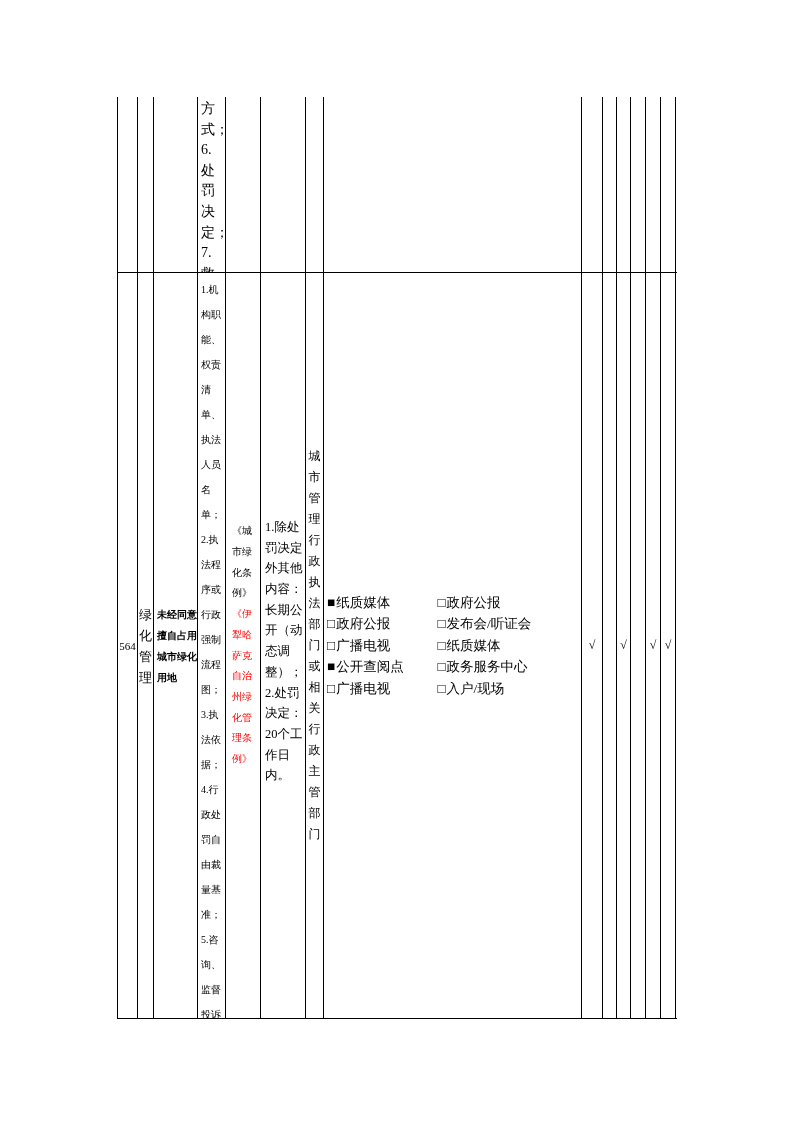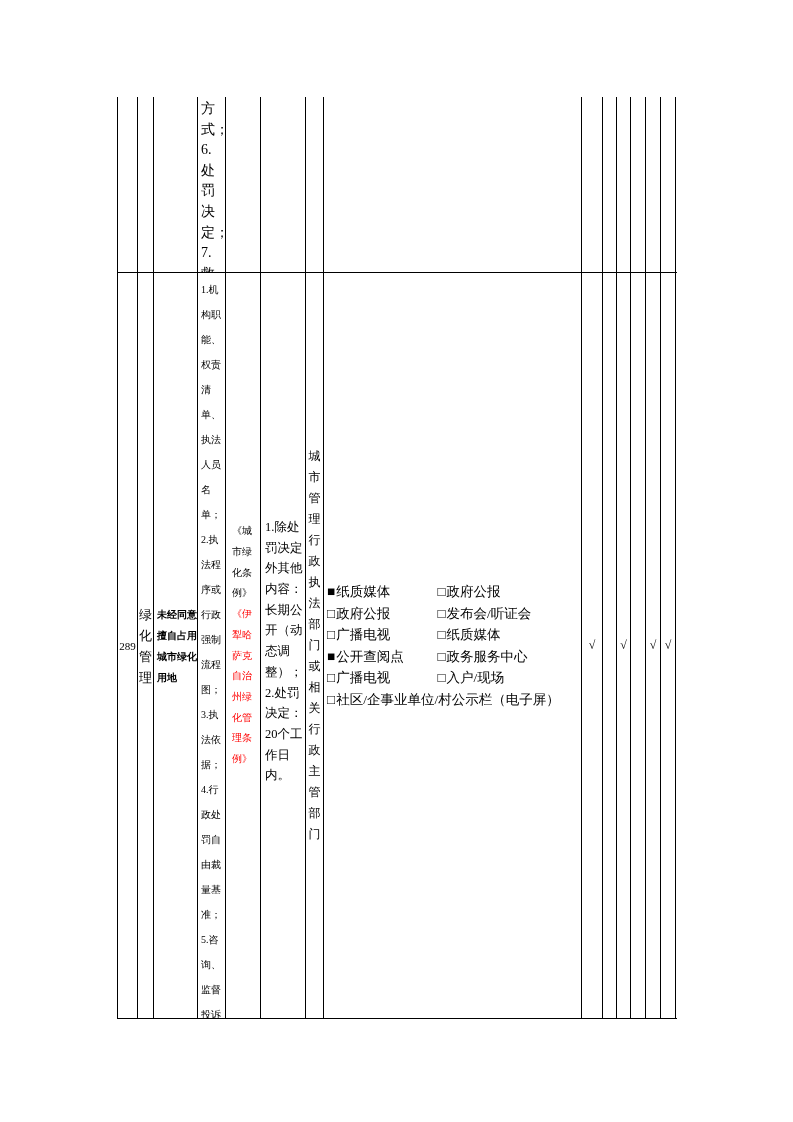--- a/index.html
+++ b/index.html
@@ -78,21 +78,21 @@
     <div class="c c9"></div>
     <div class="c c10"></div>
     <div class="c c11"></div>
     <div class="c c12"></div>
     <div class="c c13"></div>
     <div class="c c14"></div>
   </div>
 
   <div class="row rowB">
     <div class="c c1 vc hc">
-      <div class="seqTxt">289</div>
+      <div class="seqTxt">564</div>
     </div>
     <div class="c c2 vc hc">
       <div class="pre catTxt">绿
 化
 管
 理</div>
     </div>
     <div class="c c3 vc">
       <div class="pre matterTxt">未经同意
 擅自占用
@@ -204,23 +204,20 @@
           <span class="chitem"><span class="chbox">□</span><span>纸质媒体</span></span>
         </div>
         <div class="chrow">
           <span class="chitem chleft"><span class="chbox">■</span><span>公开查阅点</span></span>
           <span class="chitem"><span class="chbox">□</span><span>政务服务中心</span></span>
         </div>
         <div class="chrow">
           <span class="chitem chleft"><span class="chbox">□</span><span>广播电视</span></span>
           <span class="chitem"><span class="chbox">□</span><span>入户/现场</span></span>
         </div>
-        <div class="chrow">
-          <span class="chitem"><span class="chbox">□</span><span>社区/企事业单位/村公示栏（电子屏）</span></span>
-        </div>
       </div>
     </div>
     <div class="c c9 vc hc">
         <span class="mark">√</span>
       </div>
     <div class="c c10 vc hc">
         <span class="mark"></span>
       </div>
     <div class="c c11 vc hc">
         <span class="mark">√</span>

